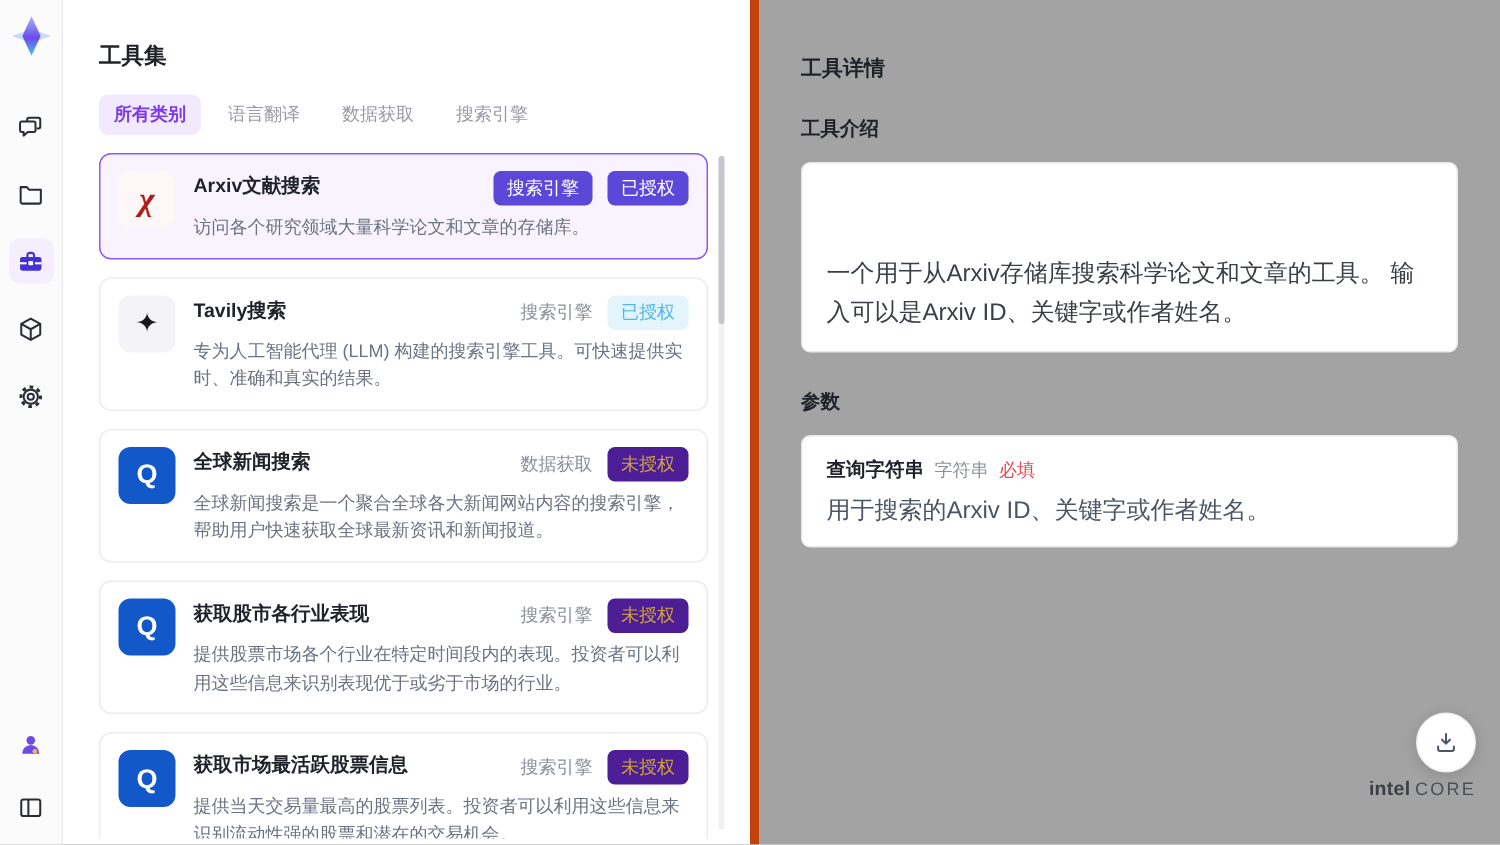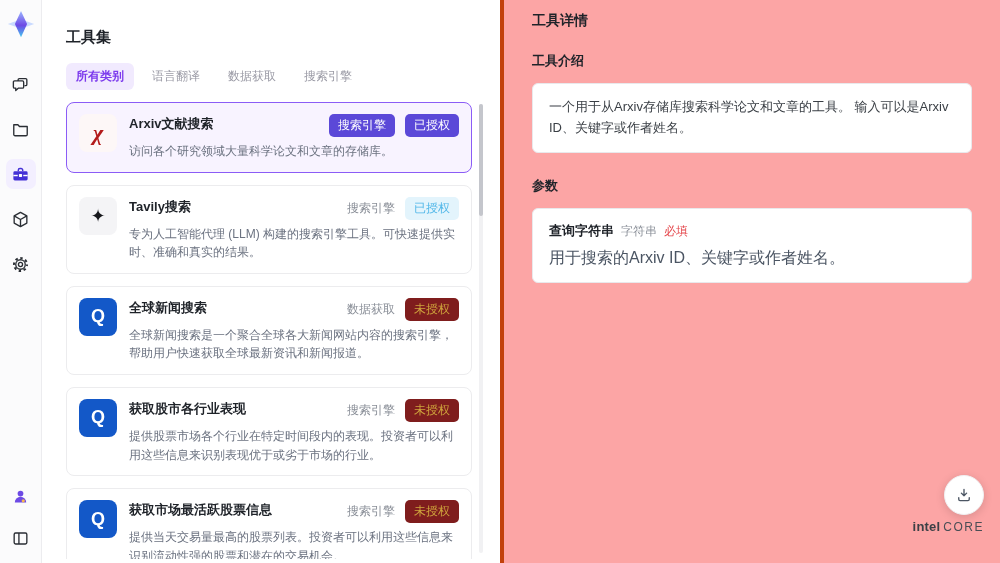--- a/index.html
+++ b/index.html
@@ -35,29 +35,29 @@
   .tool-icon.icon-tavily { background:#f4f4f6; color:#17181c; font-size:18px; }
   .tool-icon.icon-blue { background:#1358c8; color:#fff; font-weight:bold; font-size:18px; }
   .tool-body { flex:1; min-width:0; }
   .tool-head { display:flex; align-items:flex-start; justify-content:space-between; gap:12px; }
   .tool-name { font-size:13px; font-weight:bold; padding-top:1px; }
   .tool-meta { display:flex; gap:10px; align-items:center; flex-shrink:0; }
   .chip { font-size:12px; padding:3px 9px; border-radius:5px; white-space:nowrap; }
   .chip.solid { background:#5b48d8; color:#fff; }
   .chip.plain { color:#8a8f98; padding:3px 0; }
   .chip.blue { background:#e3f4fc; color:#51b7e8; }
-  .chip.yellow { background:#7f1d1d; color:#cfa43c; }
+  .chip.yellow { background:#4c1d95; color:#cfa43c; }
   .tool-desc { font-size:12px; color:#6b7280; line-height:1.55; margin-top:5px; }
 
   
-  .detail { flex:1; border-left:4px solid #c2410c; background:#fca5a5; padding:12px 28px; position:relative; }
+  .detail { flex:1; border-left:6px solid #c2410c; background:#a3a3a3; padding:37px 28px; position:relative; }
   .detail-title { font-size:14px; font-weight:bold; margin-bottom:22px; }
   .section-heading { font-size:13px; font-weight:bold; margin-bottom:13px; }
   .detail-box { background:#fff; border:1px solid #e9e9ec; border-radius:6px; padding:13px 16px; margin-bottom:24px; }
-  .intro-text { font-size:13px; color:#3a3f45; line-height:1.6; }
+  .intro-text { font-size:16px; color:#3a3f45; line-height:1.6;margin-top:48px; }
   .param-row { display:flex; align-items:flex-end; gap:7px; margin-bottom:8px; }
   .param-name { font-size:13px; font-weight:bold; }
   .param-type { font-size:12px; color:#8a8f98; }
   .param-required { font-size:12px; color:#e5484d; }
   .param-desc { font-size:16px; color:#4b5563; }
 
   
   .fab-download { position:absolute; right:16px; bottom:48px; width:40px; height:40px; border-radius:50%; background:#fff; box-shadow:0 2px 10px rgba(0,0,0,.14); display:flex; align-items:center; justify-content:center; cursor:pointer; border:1px solid #f0f0f2; }
   .fab-download svg { width:18px; height:18px; }
   .brand { position:absolute; right:16px; bottom:28px; text-align:right; line-height:1.1; }

